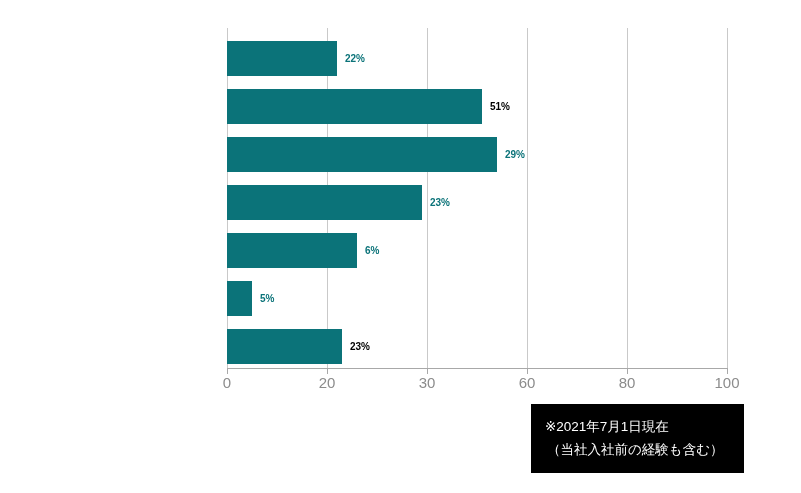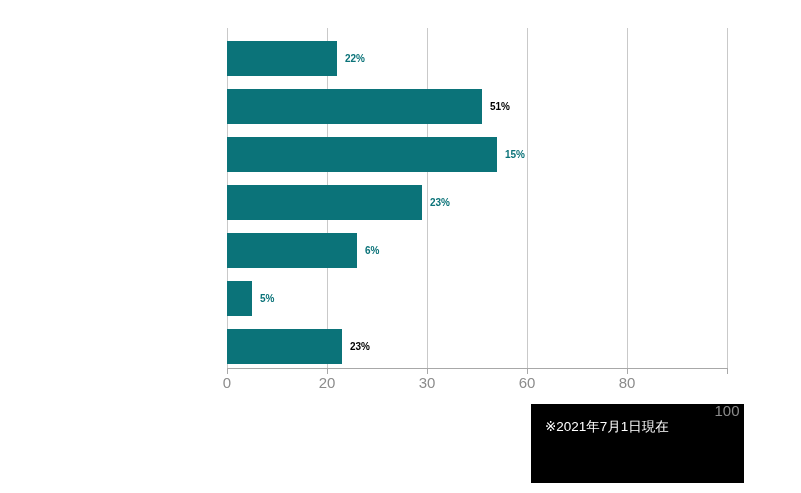--- a/index.html
+++ b/index.html
@@ -100,21 +100,21 @@
     color: #0b7379;
     white-space: nowrap;
   }
 
   
   .footnote {
     position: absolute;
     left: 531px;
     top: 404px;
     width: 213px;
-    height: 79px;
+    height: 69px;
     background: #000000;
     color: #ffffff;
     box-sizing: border-box;
     padding: 11px 0 0 14px;
     font-size: 13.5px;
     line-height: 23px;
   }
   .footnote-line {
     display: block;
     white-space: nowrap;
@@ -143,42 +143,43 @@
       <div class="gridline" style="left: 100px; background: rgb(201, 201, 201);"></div>
       <div class="gridline" style="left: 200px; background: rgb(201, 201, 201);"></div>
       <div class="gridline" style="left: 300px; background: rgb(201, 201, 201);"></div>
       <div class="gridline" style="left: 400px; background: rgb(201, 201, 201);"></div>
       <div class="gridline" style="left: 500px; background: rgb(201, 201, 201);"></div>
       <div class="bar" title="流通 22%" style="top: 13px; width: 110px; background: rgb(11, 115, 121);"></div>
       <div class="bar-value" style="top: 13px; left: 118px; color: rgb(11, 115, 121);">22%</div>
       <div class="bar" title="通信 51%" style="top: 61px; width: 255px; background: rgb(11, 115, 121);"></div>
       <div class="bar-value" style="top: 61px; left: 263px; color: #000000;">51%</div>
       <div class="bar" title="金融 54%" style="top: 109px; width: 270px; background: rgb(11, 115, 121);"></div>
-      <div class="bar-value" style="top: 109px; left: 278px; color: rgb(11, 115, 121);">15%</div>
+      <div class="bar-value" style="top: 109px; left: 278px; color: rgb(11, 115, 121);">29%</div>
       <div class="bar" title="公共 39%" style="top: 157px; width: 195px; background: rgb(11, 115, 121);"></div>
       <div class="bar-value" style="top: 157px; left: 203px; color: rgb(11, 115, 121);">23%</div>
       <div class="bar" title="製造 26%" style="top: 205px; width: 130px; background: rgb(11, 115, 121);"></div>
       <div class="bar-value" style="top: 205px; left: 138px; color: rgb(11, 115, 121);">6%</div>
       <div class="bar" title="外資 5%" style="top: 253px; width: 25px; background: rgb(11, 115, 121);"></div>
       <div class="bar-value" style="top: 253px; left: 33px; color: rgb(11, 115, 121);">5%</div>
       <div class="bar" title="その他 23%" style="top: 301px; width: 115px; background: rgb(11, 115, 121);"></div>
       <div class="bar-value" style="top: 301px; left: 123px; color: #000000;">23%</div>
     </div>
 
   <div class="axis-line"></div>
 
   <div class="footnote" style="background: rgb(0, 0, 0); color: rgb(255, 255, 255);">
     <span class="footnote-line">※2021年7月1日現在</span>
+    <span class="footnote-line indent">（当社入社前の経験も含む）</span>
   </div>
 
 <div class="tick-mark" style="left: 227px; background: rgb(168, 168, 168);"></div>
     <div class="tick-label" style="left: 227px; color: rgb(140, 140, 140);">0</div>
     <div class="tick-mark" style="left: 327px; background: rgb(168, 168, 168);"></div>
     <div class="tick-label" style="left: 327px; color: rgb(140, 140, 140);">20</div>
     <div class="tick-mark" style="left: 427px; background: rgb(168, 168, 168);"></div>
     <div class="tick-label" style="left: 427px; color: rgb(140, 140, 140);">30</div>
     <div class="tick-mark" style="left: 527px; background: rgb(168, 168, 168);"></div>
     <div class="tick-label" style="left: 527px; color: rgb(140, 140, 140);">60</div>
     <div class="tick-mark" style="left: 627px; background: rgb(168, 168, 168);"></div>
     <div class="tick-label" style="left: 627px; color: rgb(140, 140, 140); text-align: center;">80</div>
     <div class="tick-mark" style="left: 727px; background: rgb(168, 168, 168);"></div>
-    <div class="tick-label" style="left: 727px; color: rgb(140, 140, 140); margin-top: 28px;">100</div>
+    <div class="tick-label" style="left: 727px; color: rgb(140, 140, 140);">100</div>
   </div>
 
 </body></html>

